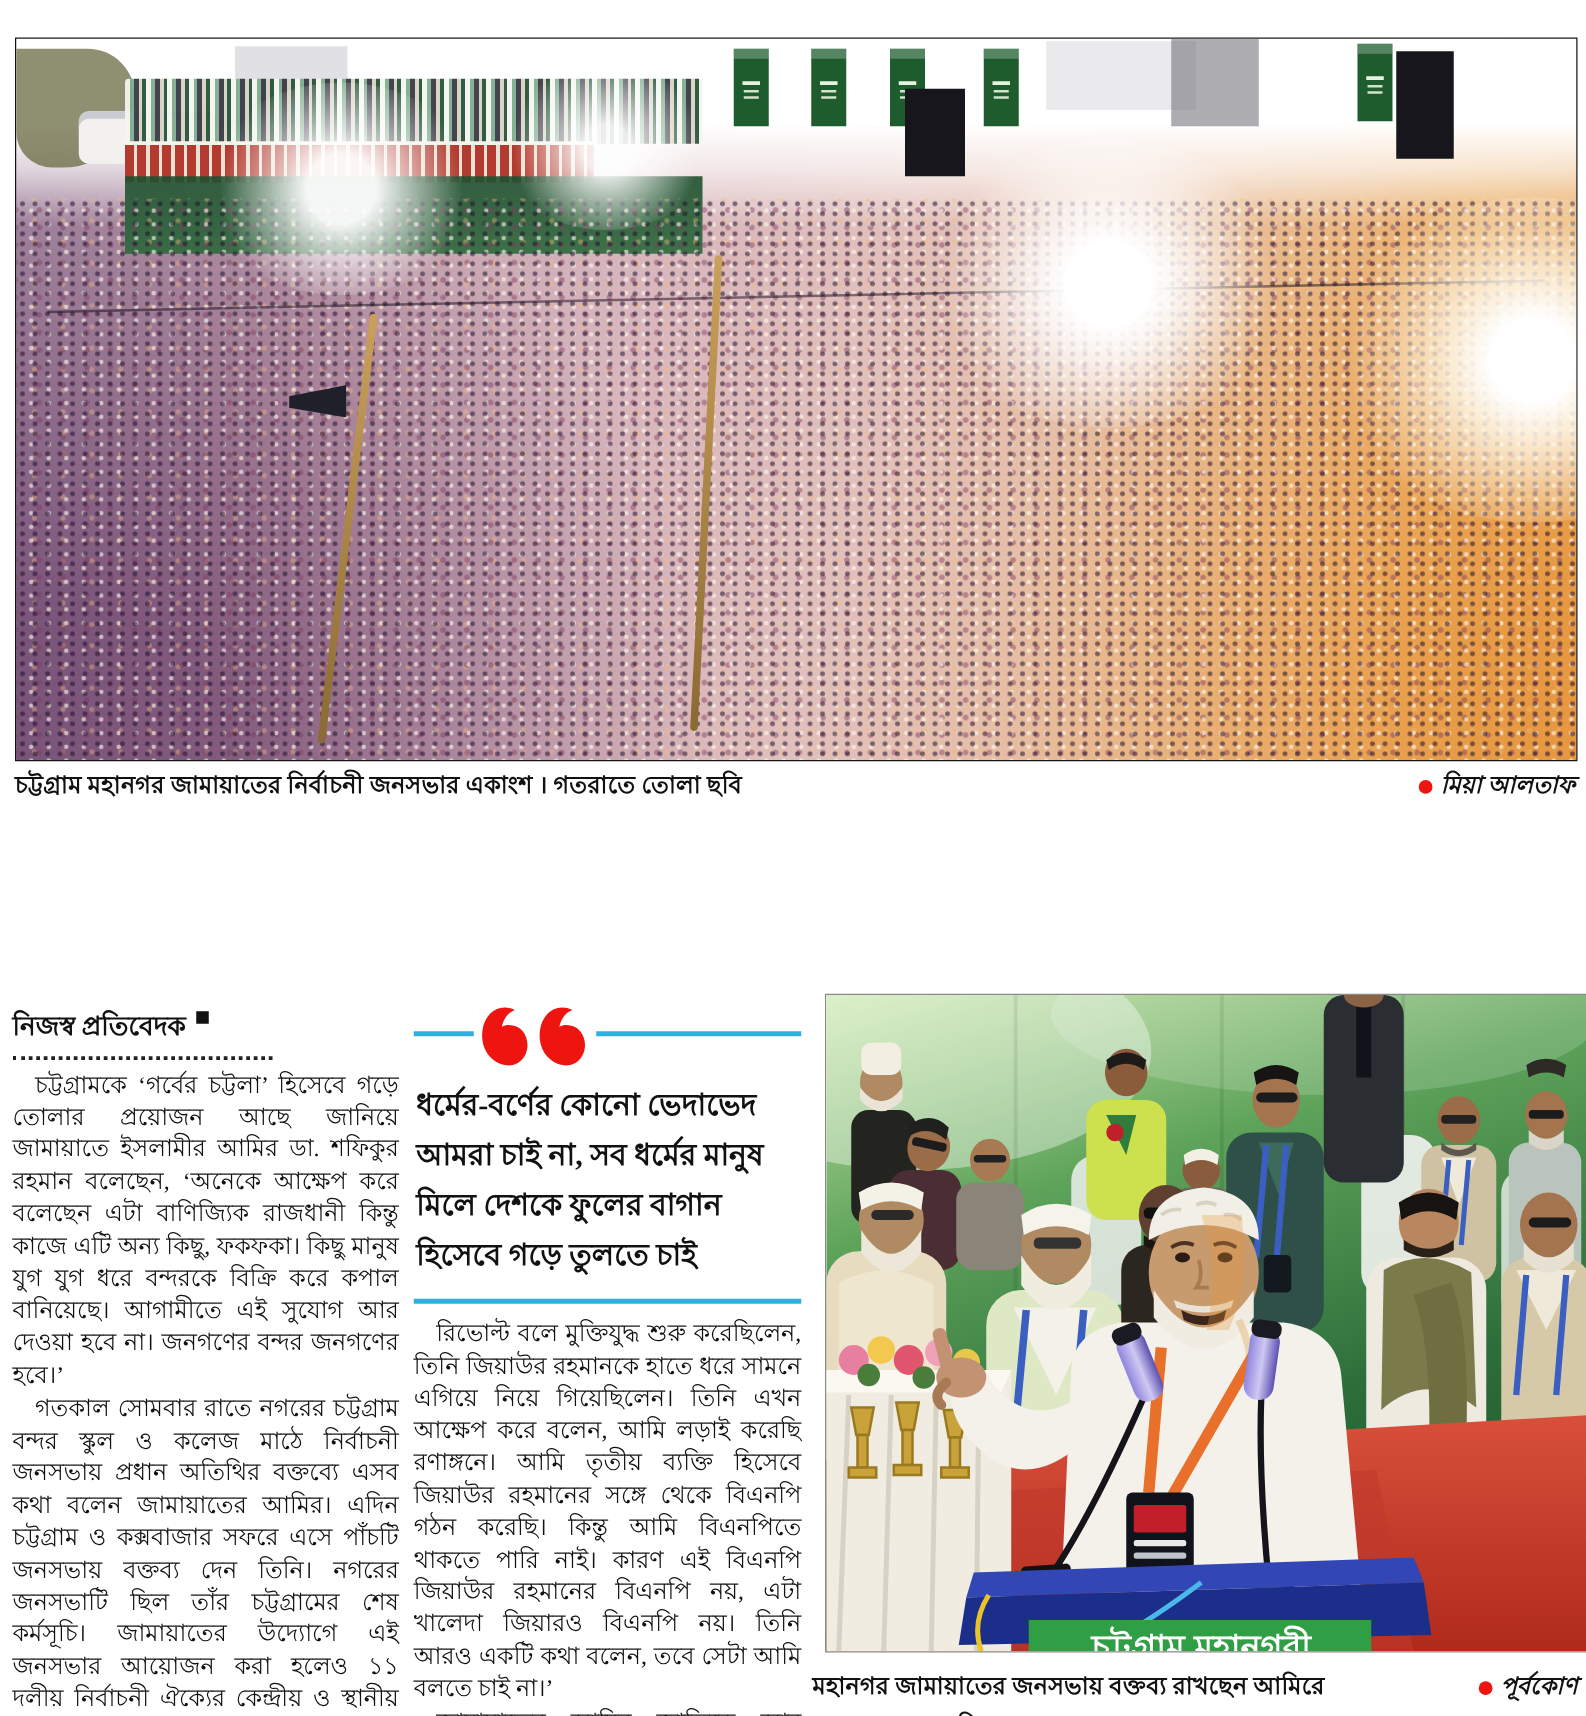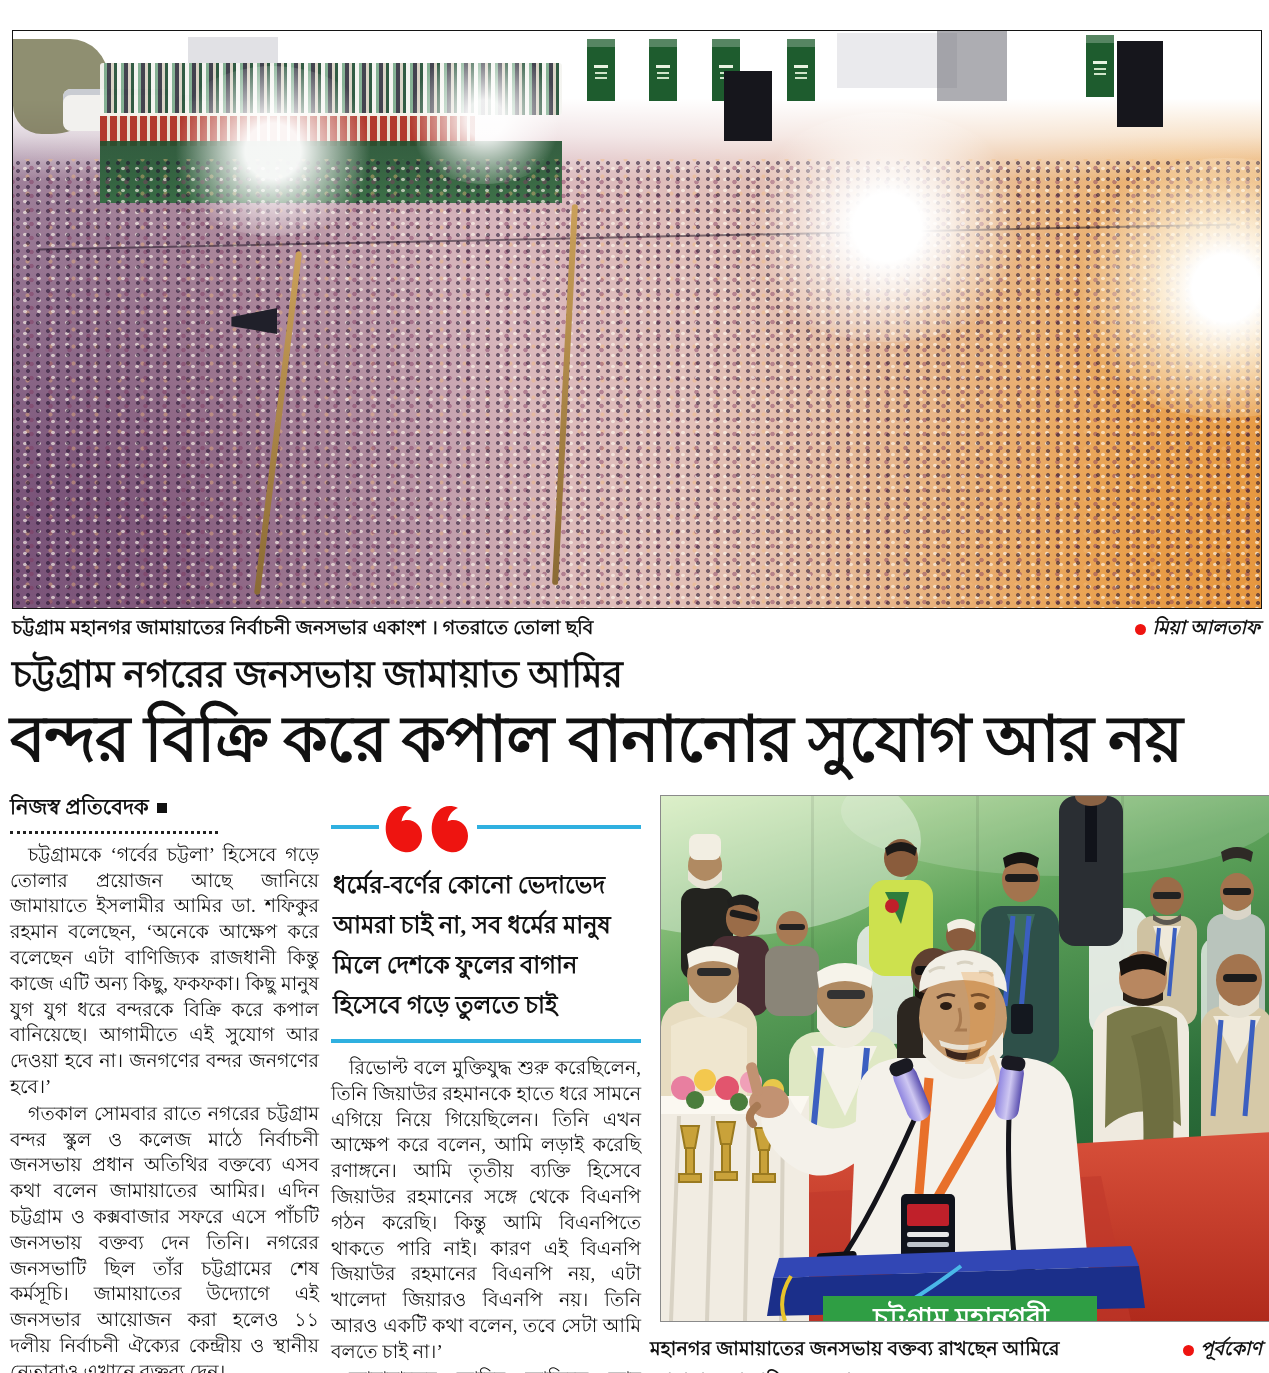--- a/index.html
+++ b/index.html
@@ -61,21 +61,21 @@
   .reddot{width:11px;height:11px;border-radius:50%;background:#ee1410;display:inline-block;}
   #cap1{left:12px;top:613px;width:1248px;}
   #kicker{position:absolute;left:12px;top:645px;font-size:37px;font-weight:700;letter-spacing:0;}
   #mainhead{position:absolute;left:10px;top:690px;width:1252px;font-size:64px;font-weight:700;
     letter-spacing:-1px;white-space:nowrap;}
 
   
   .col{position:absolute;top:795px;font-size:19px;line-height:25.8px;text-align:justify;}
   #col1{left:10px;width:309px;}
   #col2{left:331px;width:310px;}
-  .byline{display:flex;align-items:center;gap:8px;font-size:21px;font-weight:700;}
+  .byline{display:flex;align-items:flex-start;gap:8px;font-size:21px;font-weight:700;margin-top:14px;}
   .blk-sq{width:10px;height:10px;background:#111;display:inline-block;}
   .dotline{width:208px;border-bottom:3px dotted #222;height:4px;margin:6px 0 8px;}
   .col p{margin:0 0 1px;text-indent:18px;}
 
   
   .quote-box{margin:4px 0 12px;}
   .q-top{display:flex;align-items:center;gap:0;height:56px;}
   .q-line{height:4px;background:#2fb0e0;flex:1;}
   .q-line.short{flex:0 0 48px;}
   .q-mark{flex:0 0 98px;height:56px;display:flex;align-items:center;justify-content:center;}
@@ -143,22 +143,20 @@
   </div>
 
   <div class="cap-row" id="cap1">
     <span class="cap-text">চট্টগ্রাম মহানগর জামায়াতের নির্বাচনী জনসভার একাংশ । গতরাতে তোলা ছবি</span>
     <span class="credit">
       <span class="reddot"></span>
       <span>মিয়া আলতাফ</span>
     </span>
   </div>
 
-  <div id="kicker">চট্টগ্রাম নগরের জনসভায় জামায়াত আমির</div>
-  <div id="mainhead">বন্দর বিক্রি করে কপাল বানানোর সুযোগ আর নয়</div>
 
   <div class="col" id="col1">
     <div class="byline">
       <span>নিজস্ব প্রতিবেদক</span>
       <span class="blk-sq"></span>
     </div>
     <div class="dotline"></div>
     <p>চট্টগ্রামকে ‘গর্বের চট্টলা’ হিসেবে গড়ে তোলার প্রয়োজন আছে জানিয়ে জামায়াতে ইসলামীর আমির ডা. শফিকুর রহমান বলেছেন, ‘অনেকে আক্ষেপ করে বলেছেন এটা বাণিজ্যিক রাজধানী কিন্তু কাজে এটি অন্য কিছু, ফকফকা। কিছু মানুষ যুগ যুগ ধরে বন্দরকে বিক্রি করে কপাল বানিয়েছে। আগামীতে এই সুযোগ আর দেওয়া হবে না। জনগণের বন্দর জনগণের হবে।’</p>
     <p>গতকাল সোমবার রাতে নগরের চট্টগ্রাম বন্দর স্কুল ও কলেজ মাঠে নির্বাচনী জনসভায় প্রধান অতিথির বক্তব্যে এসব কথা বলেন জামায়াতের আমির। এদিন চট্টগ্রাম ও কক্সবাজার সফরে এসে পাঁচটি জনসভায় বক্তব্য দেন তিনি। নগরের জনসভাটি ছিল তাঁর চট্টগ্রামের শেষ কর্মসূচি। জামায়াতের উদ্যোগে এই জনসভার আয়োজন করা হলেও ১১ দলীয় নির্বাচনী ঐক্যের কেন্দ্রীয় ও স্থানীয় নেতারাও এখানে বক্তব্য দেন।</p>
 

